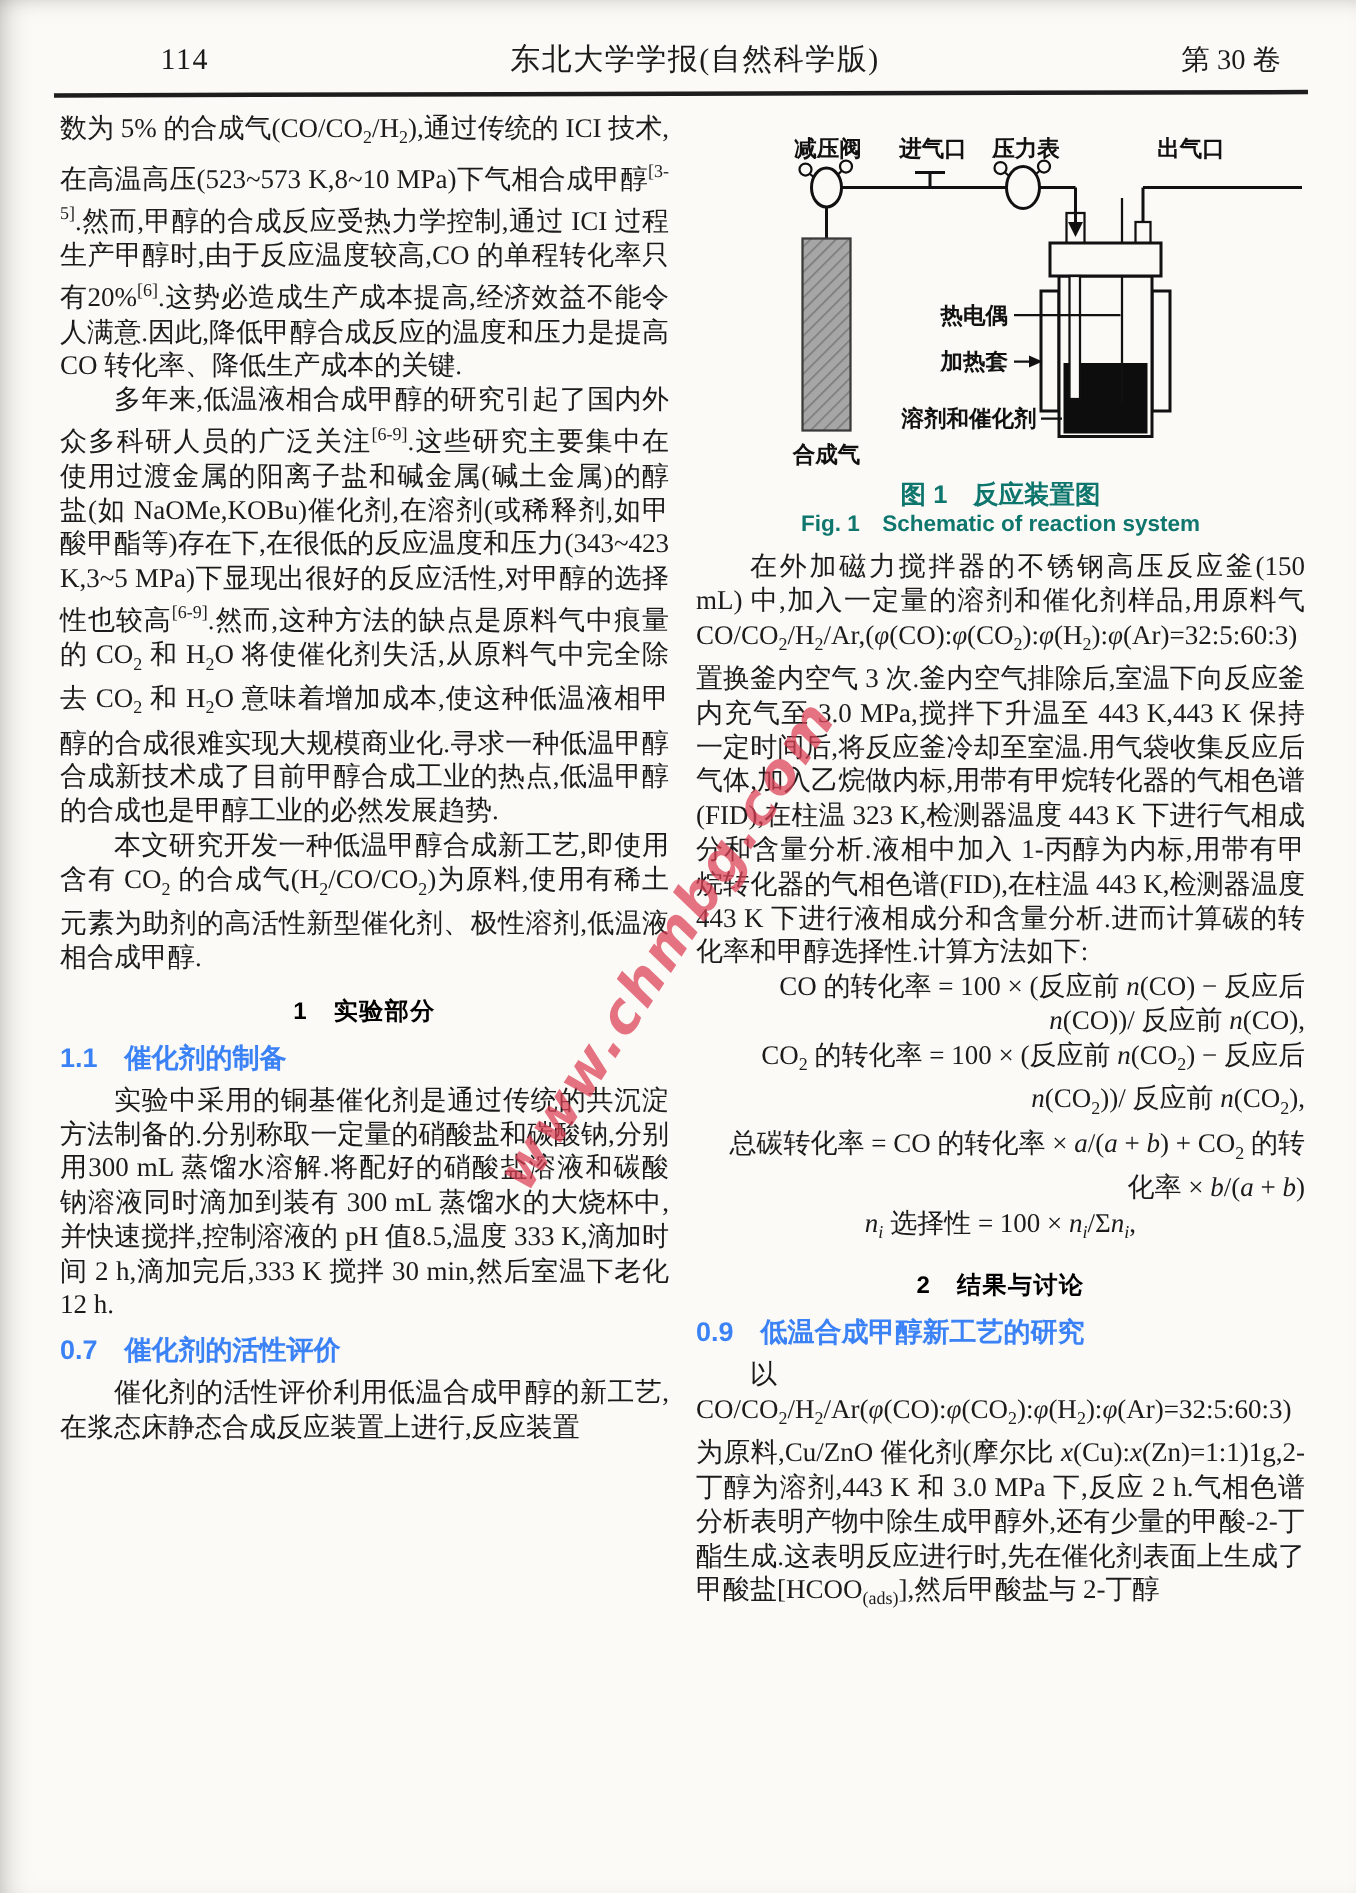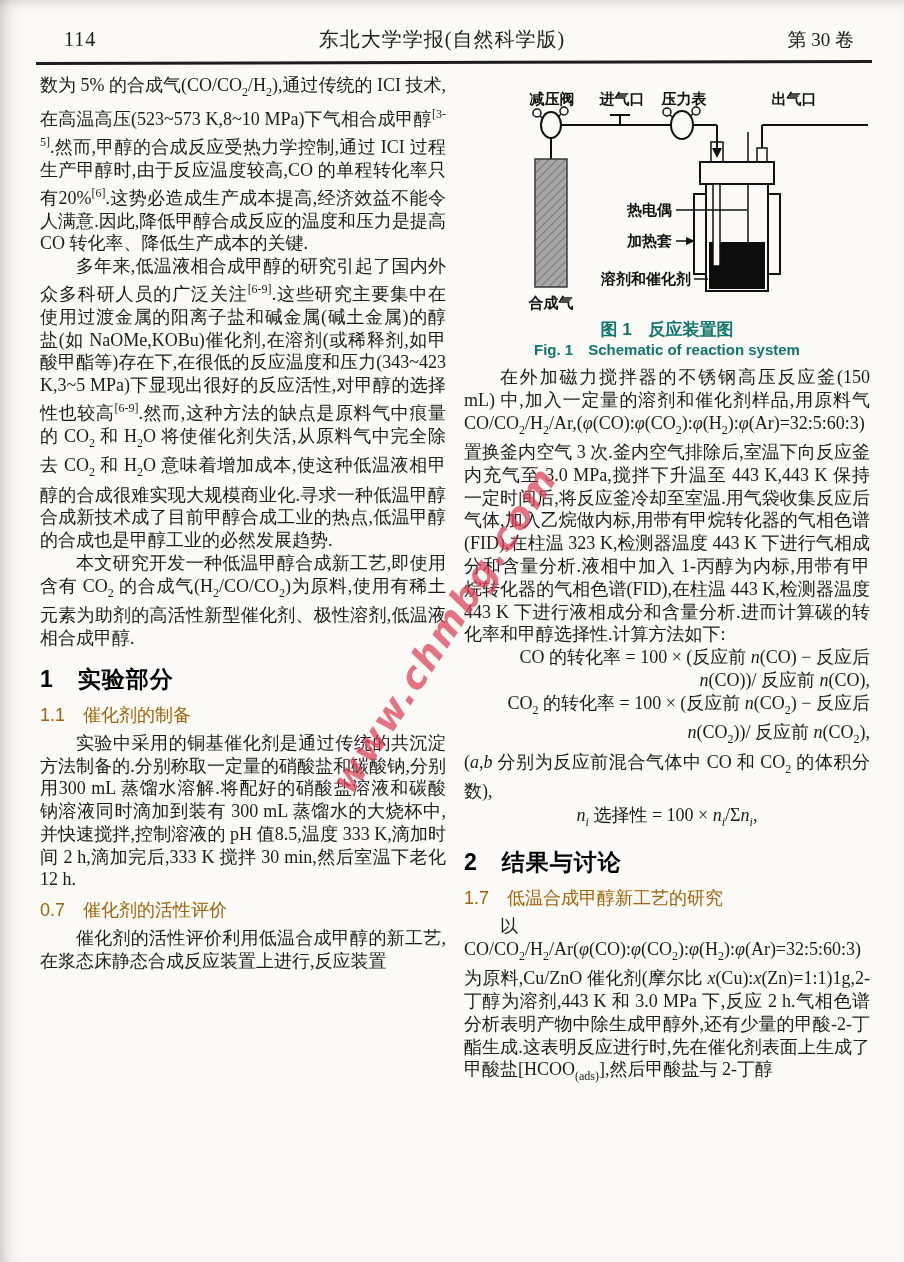--- a/index.html
+++ b/index.html
@@ -11,21 +11,21 @@
     overflow:hidden;
     box-shadow:inset 14px 0 22px -16px rgba(0,0,0,.35), inset 0 10px 18px -14px rgba(0,0,0,.25);
     font-family:"Liberation Serif","DejaVu Serif",serif;
     color:#1b1b1b;
   }
   .page-header{
     position:absolute;top:26px;left:64px;right:50px;
     display:flex;justify-content:space-between;align-items:baseline;
     font-size:19px;
   }
-  .page-header .pn{font-size:20px;letter-spacing:1px;}
+  .page-header .pn{font-size:20px;letter-spacing:1px;margin-left:43px;}
   .page-header .jt{font-size:20px;font-weight:normal;letter-spacing:1px;}
   .page-header .vol{font-size:19px;}
   .header-rule{
     position:absolute;top:61px;left:36px;right:32px;height:3px;background:#1d1d1d;
     transform:rotate(-.15deg);
   }
   .columns{
     position:absolute;top:74px;left:40px;width:830px;
     display:flex;gap:18px;
   }
@@ -34,26 +34,26 @@
     margin:0;font-size:18px;line-height:22.8px;
     text-align:justify;text-align-last:left;
     text-indent:2em;
   }
   .para.no-indent{text-indent:0;}
   sup{font-size:12px;}
   sub{font-size:12px;}
   .sec{
     margin:14px 0 8px 0;
     font-family:"Liberation Sans","DejaVu Sans",sans-serif;
-    font-size:23px;font-weight:bold;color:#000;letter-spacing:1px;
+    font-size:16px;font-weight:bold;color:#000;letter-spacing:1px;text-align:center;
   }
   .subsec{
     margin:7px 0 5px 0;
     font-family:"Liberation Sans","DejaVu Sans",sans-serif;
-    font-size:18px;font-weight:normal;color:#a16207;
+    font-size:18px;font-weight:bold;color:#3b82f6;
   }
   .formula{
     margin:0;padding-left:1.1em;
     font-size:18px;line-height:22.8px;text-align:right;
   }
   .note{margin:0;font-size:18px;line-height:22.8px;text-indent:0;text-align:justify;}
   .formula-center{
     margin:1px 0;font-size:18px;line-height:22.8px;text-align:center;
   }
   figure{margin:0 0 6px 0;padding:0;}
@@ -170,21 +170,21 @@
         </svg>
         <figcaption class="figcap">
           <div class="zh">图 1　反应装置图</div>
           <div class="en">Fig. 1　Schematic of reaction system</div>
         </figcaption>
       </figure>
 
       <p class="para">在外加磁力搅拌器的不锈钢高压反应釜(150 mL) 中,加入一定量的溶剂和催化剂样品,用原料气 CO/CO<sub>2</sub>/H<sub>2</sub>/Ar,(<i>φ</i>(CO):<i>φ</i>(CO<sub>2</sub>):<i>φ</i>(H<sub>2</sub>):<i>φ</i>(Ar)=32:5:60:3)置换釜内空气 3 次.釜内空气排除后,室温下向反应釜内充气至 3.0 MPa,搅拌下升温至 443 K,443 K 保持一定时间后,将反应釜冷却至室温.用气袋收集反应后气体,加入乙烷做内标,用带有甲烷转化器的气相色谱(FID),在柱温 323 K,检测器温度 443 K 下进行气相成分和含量分析.液相中加入 1-丙醇为内标,用带有甲烷转化器的气相色谱(FID),在柱温 443 K,检测器温度 443 K 下进行液相成分和含量分析.进而计算碳的转化率和甲醇选择性.计算方法如下:</p>
       <div class="formula">CO 的转化率 = 100 × (反应前 <i>n</i>(CO) − 反应后 <i>n</i>(CO))/ 反应前 <i>n</i>(CO),</div>
       <div class="formula">CO<sub>2</sub> 的转化率 = 100 × (反应前 <i>n</i>(CO<sub>2</sub>) − 反应后 <i>n</i>(CO<sub>2</sub>))/ 反应前 <i>n</i>(CO<sub>2</sub>),</div>
-      <p class="note">(<i>a</i>,<i>b</i> 分别为反应前混合气体中 CO 和 CO<sub>2</sub> 的体积分数),</p>
+      <div class="formula">总碳转化率 = CO 的转化率 × <i>a</i>/(<i>a</i> + <i>b</i>) + CO<sub>2</sub> 的转化率 × <i>b</i>/(<i>a</i> + <i>b</i>)</div>
       <div class="formula-center"><i>n<sub>i</sub></i> 选择性 = 100 × <i>n<sub>i</sub></i>/Σ<i>n<sub>i</sub></i>,</div>
 
       <h2 class="sec">2　结果与讨论</h2>
-      <h3 class="subsec">1.7　低温合成甲醇新工艺的研究</h3>
+      <h3 class="subsec">0.9　低温合成甲醇新工艺的研究</h3>
       <p class="para">以 CO/CO<sub>2</sub>/H<sub>2</sub>/Ar(<i>φ</i>(CO):<i>φ</i>(CO<sub>2</sub>):<i>φ</i>(H<sub>2</sub>):<i>φ</i>(Ar)=32:5:60:3)为原料,Cu/ZnO 催化剂(摩尔比 <i>x</i>(Cu):<i>x</i>(Zn)=1:1)1g,2-丁醇为溶剂,443 K 和 3.0 MPa 下,反应 2 h.气相色谱分析表明产物中除生成甲醇外,还有少量的甲酸-2-丁酯生成.这表明反应进行时,先在催化剂表面上生成了甲酸盐[HCOO<sub>(ads)</sub>],然后甲酸盐与 2-丁醇</p>
     </div>
   </div>
 </div>
 
 </body></html>

